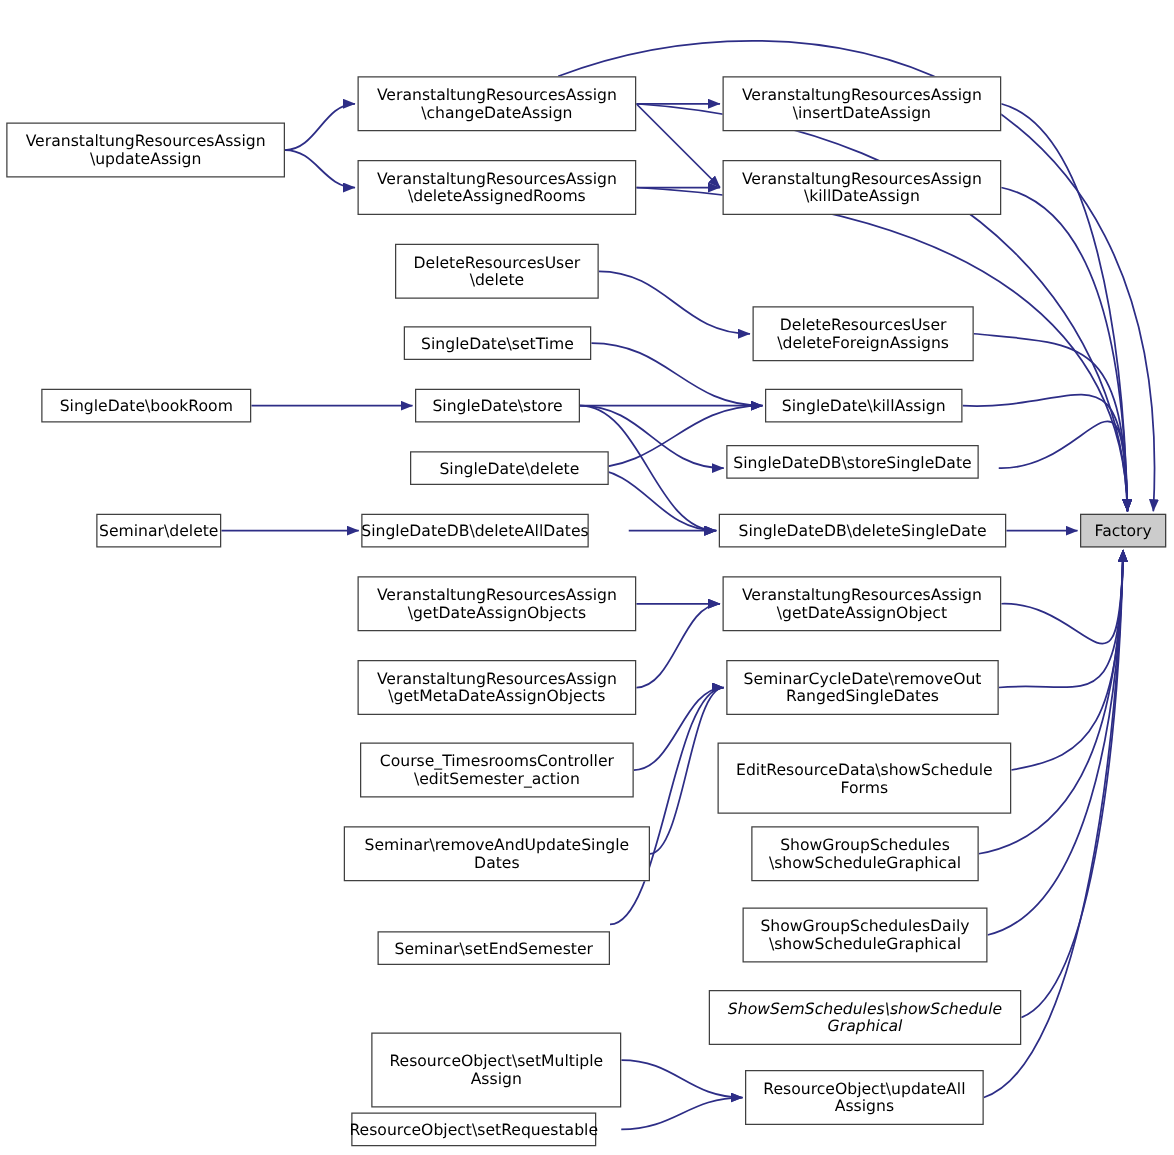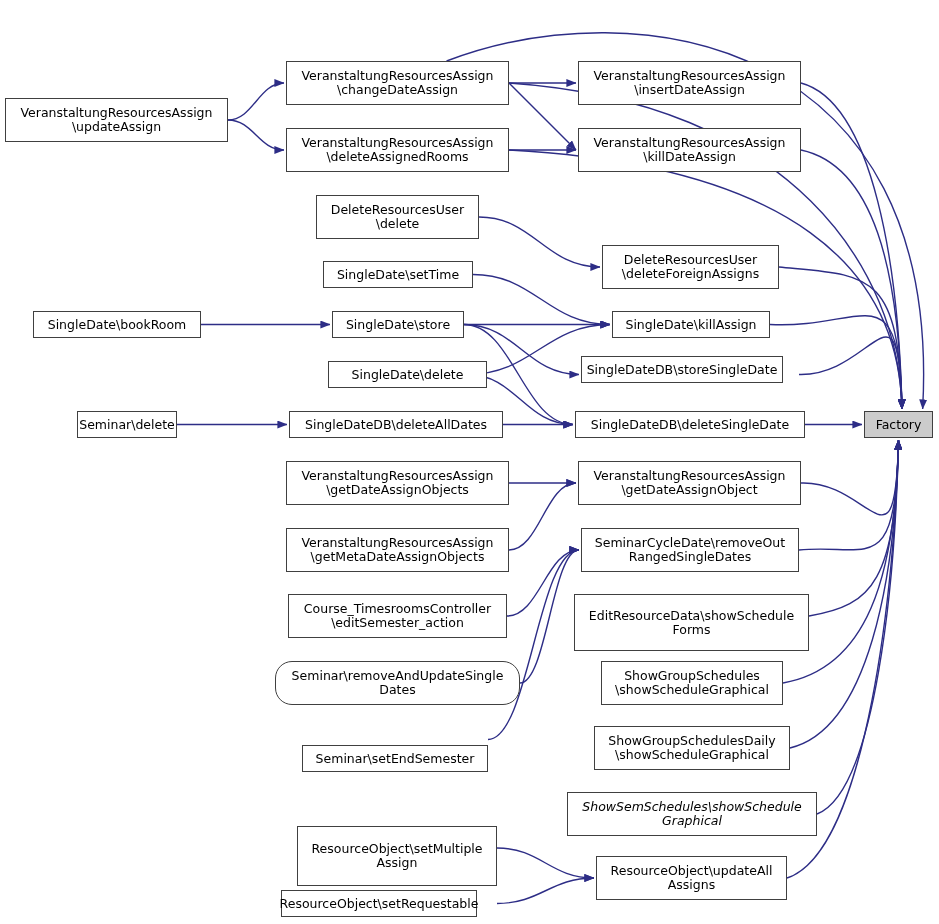--- a/index.html
+++ b/index.html
@@ -77,36 +77,36 @@
 \delete</div>
       <div class="node" style="left: 602px; top: 245px; width: 177px; height: 44px;">DeleteResourcesUser
 \deleteForeignAssigns</div>
       <div class="node" style="left: 323px; top: 261px; width: 150px; height: 27px;">SingleDate\setTime</div>
       <div class="node" style="left: 33px; top: 311px; width: 168px; height: 27px;">SingleDate\bookRoom</div>
       <div class="node" style="left: 332px; top: 311px; width: 132px; height: 27px;">SingleDate\store</div>
       <div class="node" style="left: 612px; top: 311px; width: 158px; height: 27px;">SingleDate\killAssign</div>
       <div class="node" style="left: 328px; top: 361px; width: 159px; height: 27px;">SingleDate\delete</div>
       <div class="node" style="left: 581px; top: 356px; width: 202px; height: 27px;">SingleDateDB\storeSingleDate</div>
       <div class="node" style="left: 55px; top: 411px; width: 100px; height: 27px; margin-left: 22px;">Seminar\delete</div>
-      <div class="node" style="left: 289px; top: 411px; width: 214px; height: 27px;">SingleDateDB\deleteAllDates</div>
+      <div class="node" style="left: 289px; top: 411px; width: 182px; height: 27px;">SingleDateDB\deleteAllDates</div>
       <div class="node" style="left: 575px; top: 411px; width: 230px; height: 27px;">SingleDateDB\deleteSingleDate</div>
       <div class="node hl" style="left: 864px; top: 411px; width: 69px; height: 27px;">Factory</div>
       <div class="node" style="left: 286px; top: 461px; width: 223px; height: 44px;">VeranstaltungResourcesAssign
 \getDateAssignObjects</div>
       <div class="node" style="left: 578px; top: 461px; width: 223px; height: 44px;">VeranstaltungResourcesAssign
 \getDateAssignObject</div>
       <div class="node" style="left: 286px; top: 528px; width: 223px; height: 44px;">VeranstaltungResourcesAssign
 \getMetaDateAssignObjects</div>
       <div class="node" style="left: 581px; top: 528px; width: 218px; height: 44px;">SeminarCycleDate\removeOut
 RangedSingleDates</div>
       <div class="node" style="left: 288px; top: 594px; width: 219px; height: 44px;">Course_TimesroomsController
 \editSemester_action</div>
       <div class="node" style="left: 574px; top: 594px; width: 235px; height: 57px;">EditResourceData\showSchedule
 Forms</div>
-      <div class="node" style="left: 275px; top: 661px; width: 245px; height: 44px; border-radius: 17px;">Seminar\removeAndUpdateSingle
+      <div class="node" style="left: 275px; top: 661px; width: 245px; height: 44px;">Seminar\removeAndUpdateSingle
 Dates</div>
       <div class="node" style="left: 601px; top: 661px; width: 182px; height: 44px;">ShowGroupSchedules
 \showScheduleGraphical</div>
       <div class="node" style="left: 302px; top: 745px; width: 186px; height: 27px;">Seminar\setEndSemester</div>
       <div class="node" style="left: 594px; top: 726px; width: 196px; height: 44px;">ShowGroupSchedulesDaily
 \showScheduleGraphical</div>
       <div class="node" style="left: 567px; top: 792px; width: 250px; height: 44px; font-style: italic;">ShowSemSchedules\showSchedule
 Graphical</div>
       <div class="node" style="left: 297px; top: 826px; width: 200px; height: 60px;">ResourceObject\setMultiple
 Assign</div>

